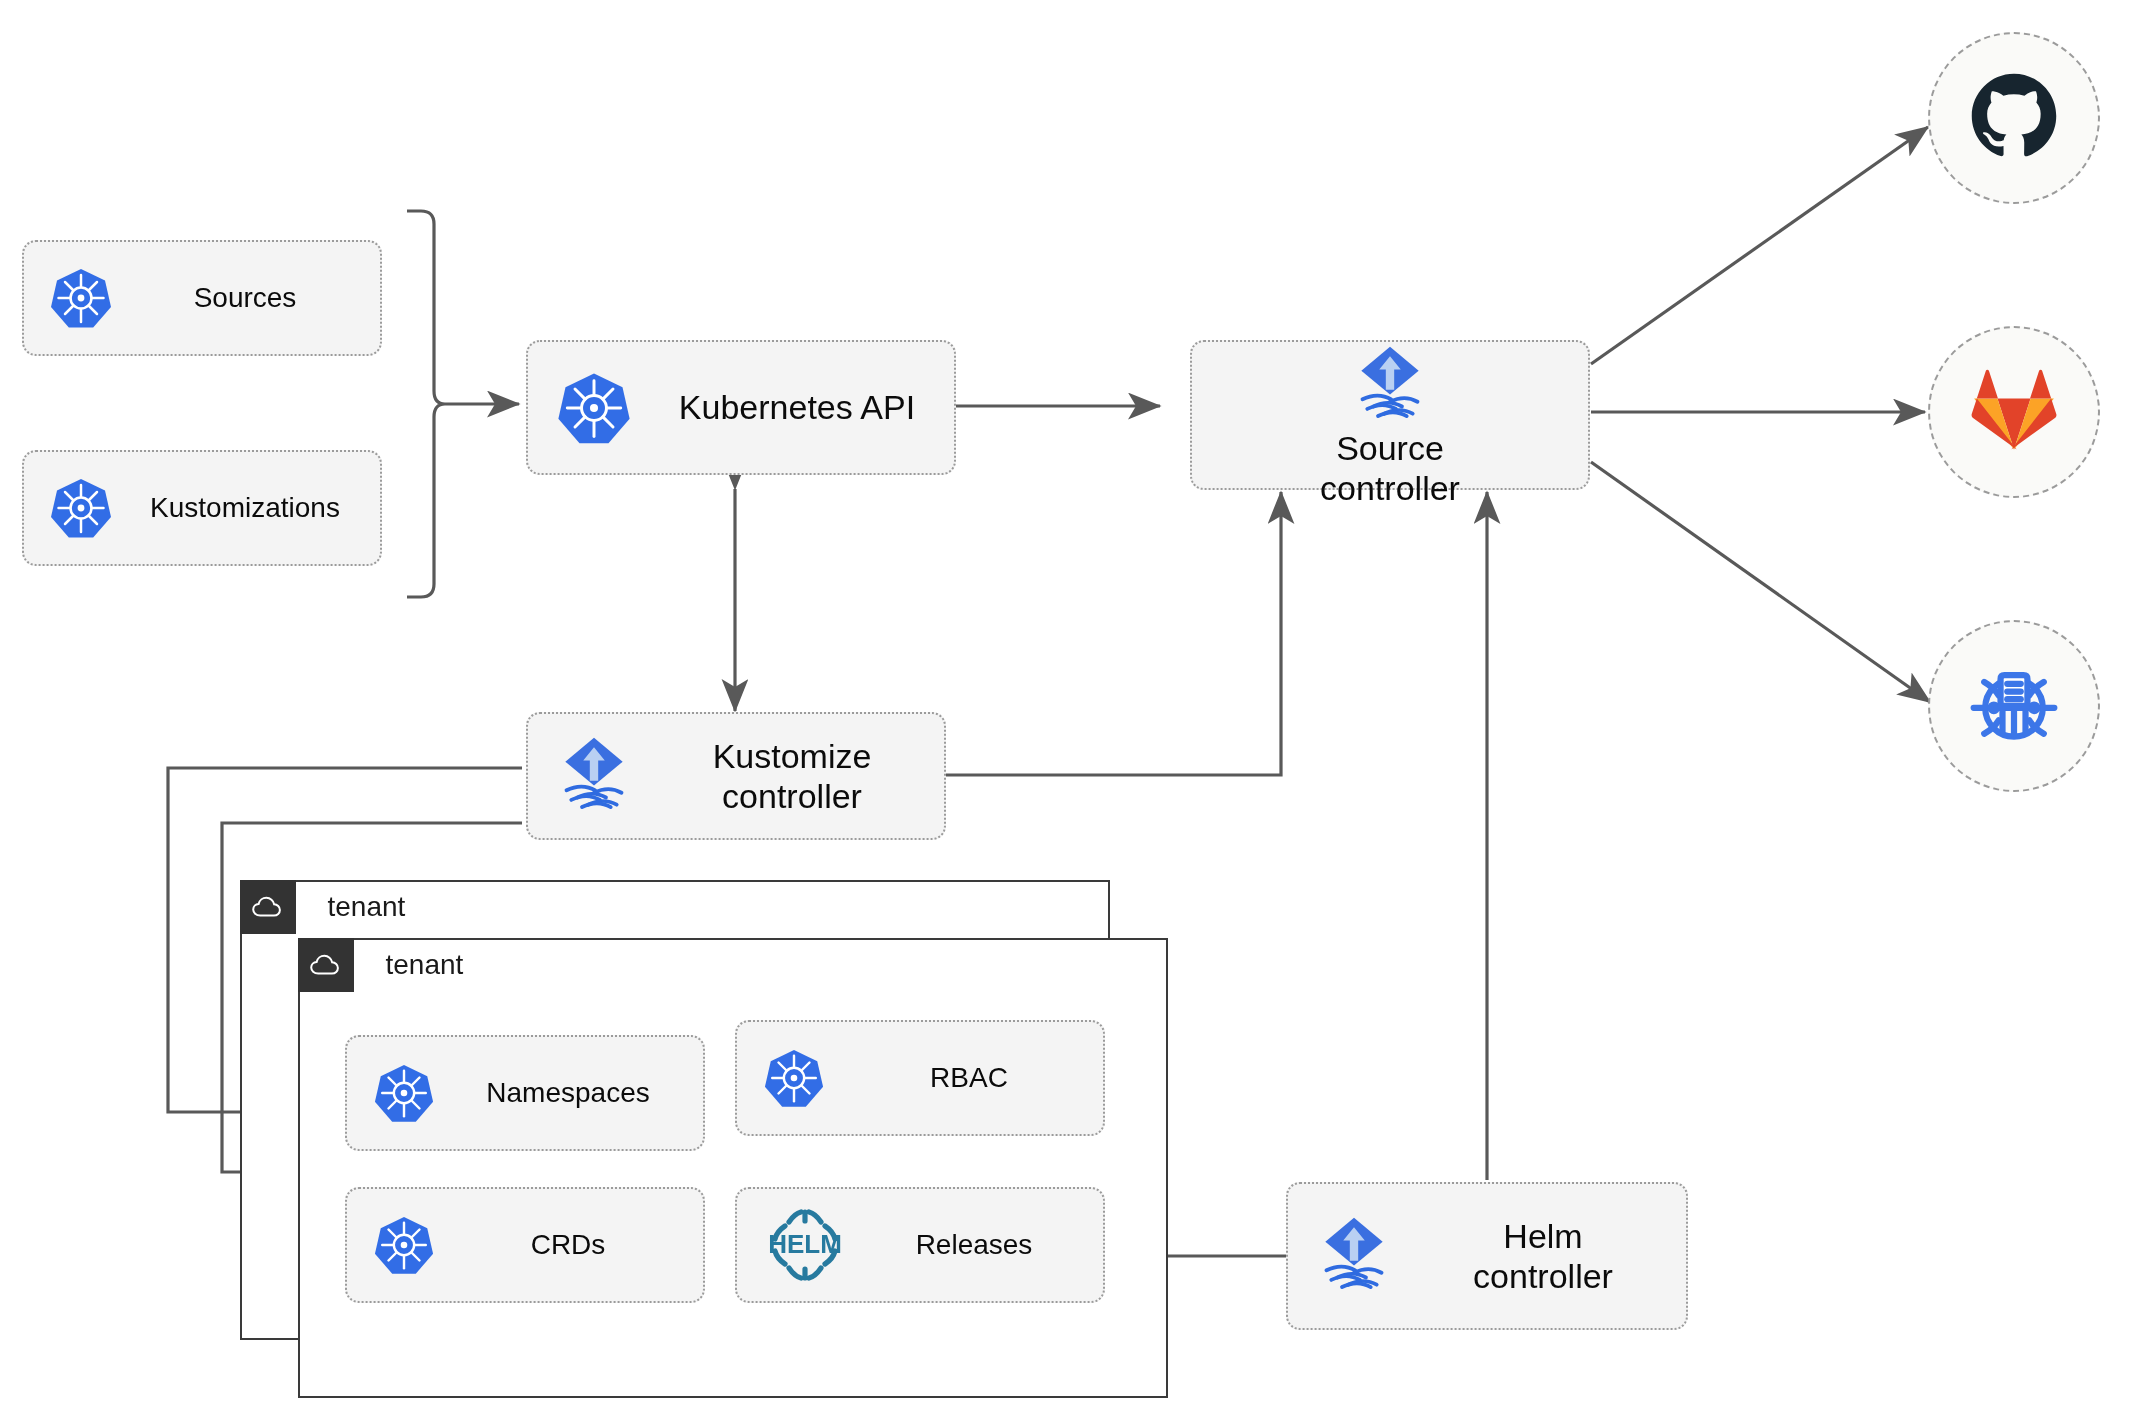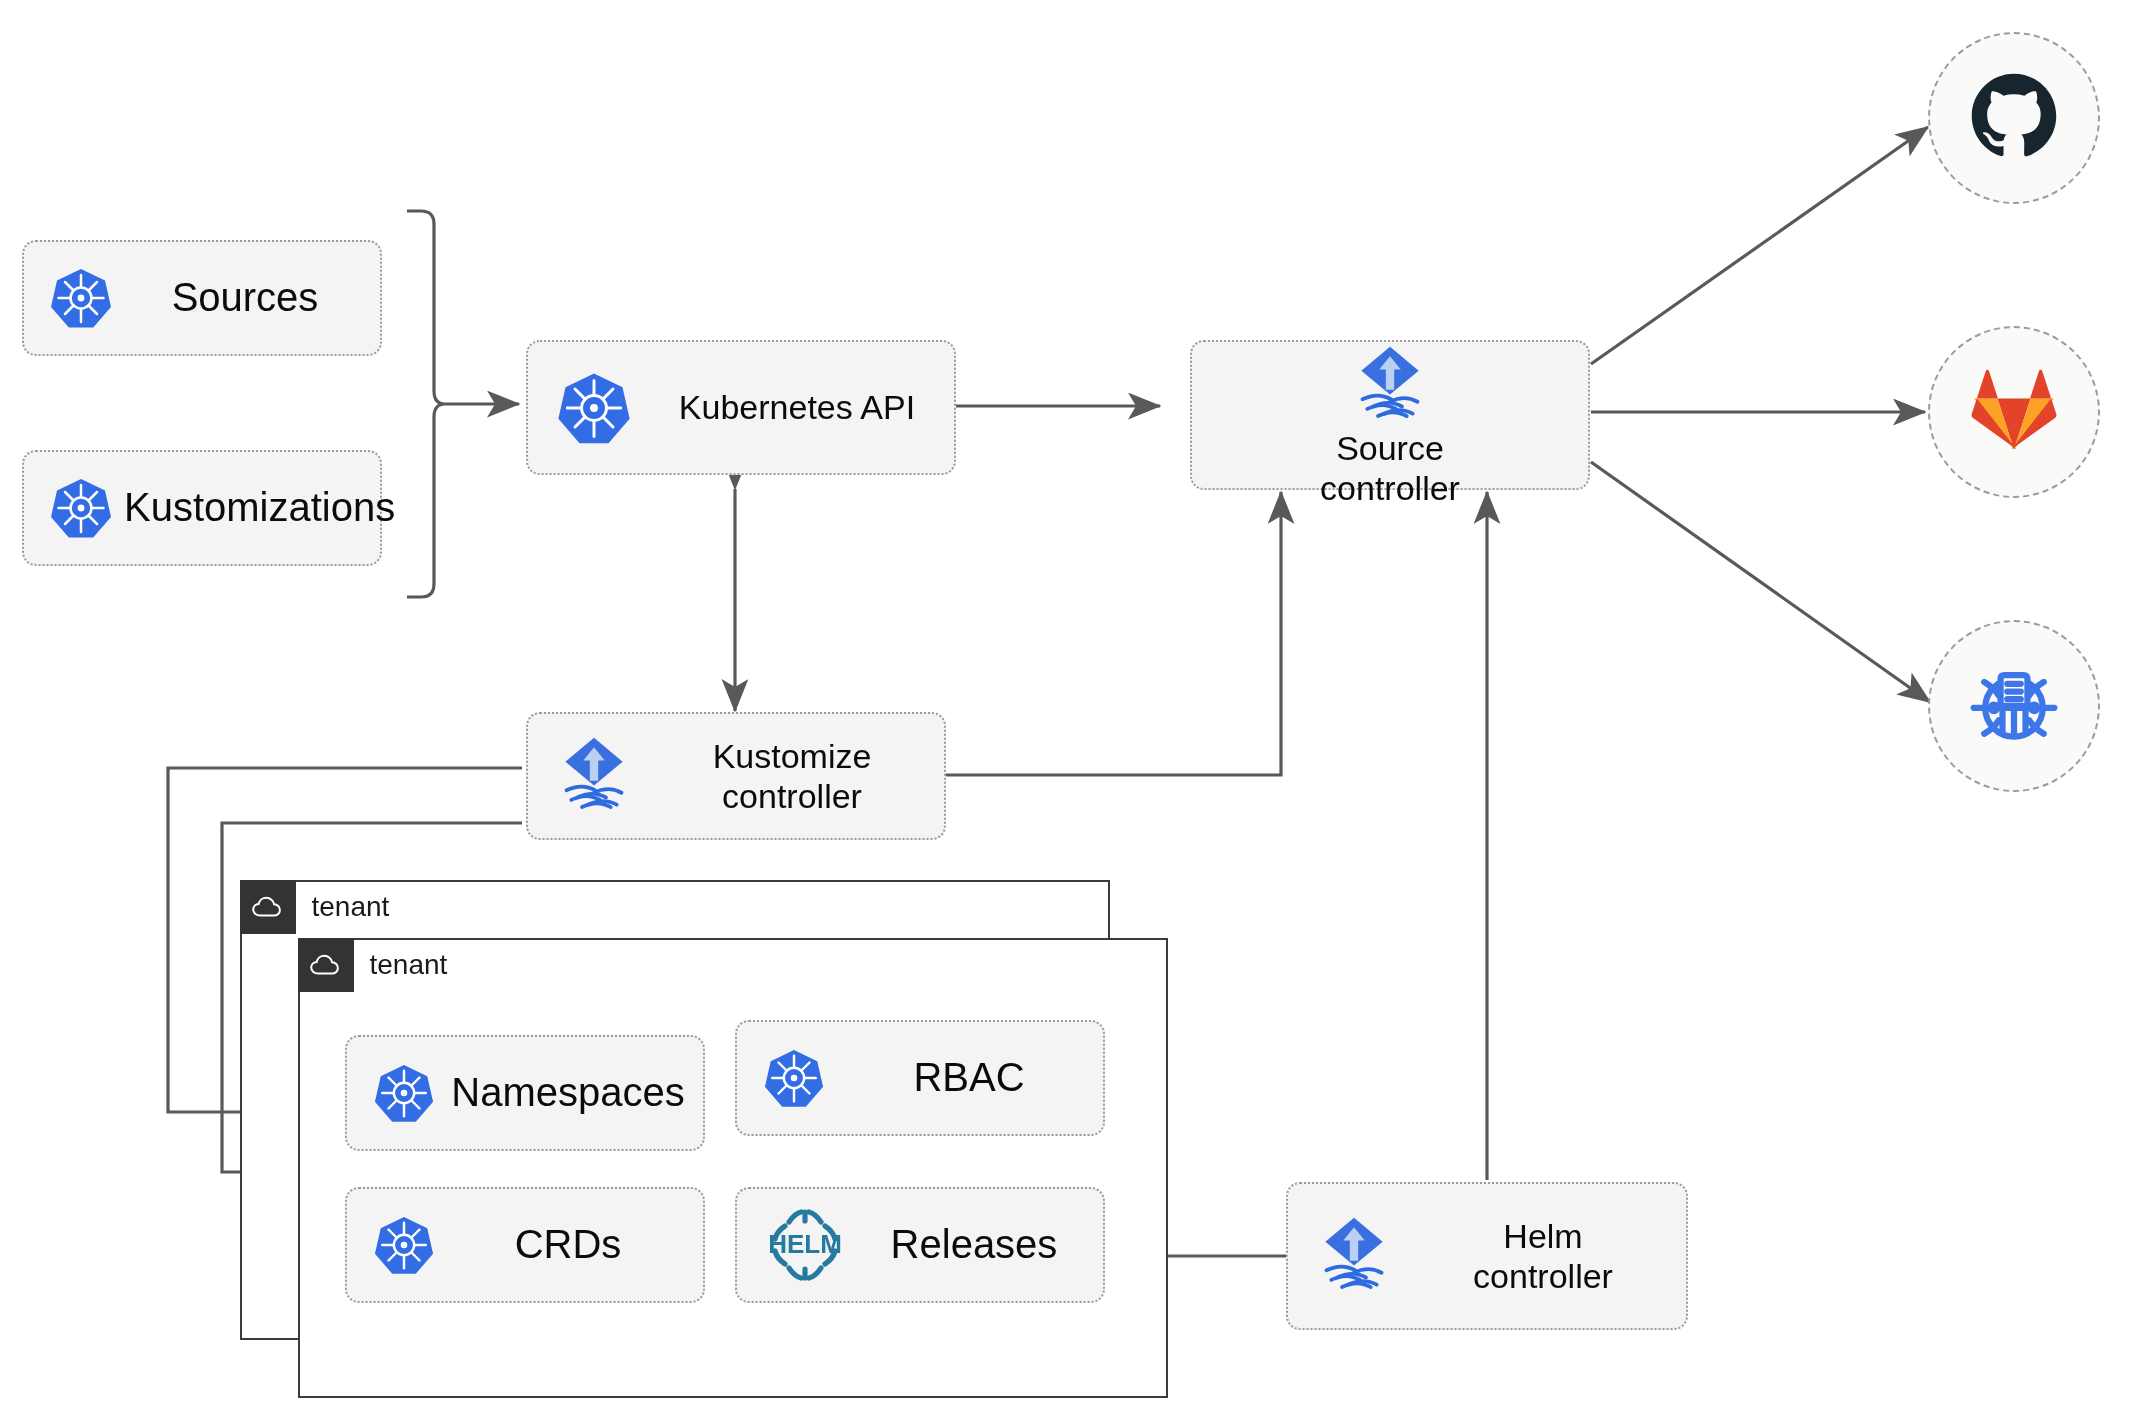--- a/index.html
+++ b/index.html
@@ -46,21 +46,21 @@
     flex: 1 1 auto;
     text-align: center;
     color: #0b0b0b;
     line-height: 1.18;
     white-space: pre-line;
   }
 
   
   .chip { height: 116px; padding: 0 14px; }
   .chip .ico { width: 86px; }
-  .chip .lbl { font-size: 40px; }
+  .chip .lbl { font-size: 28px; }
 
   
   .node { padding: 0 10px; }
   .node .ico { width: 112px; }
   .node .lbl { font-size: 34px; }
 
   
   .circ {
     position: absolute;
     box-sizing: border-box;
@@ -94,21 +94,21 @@
     width: 56px;
     height: 54px;
     background: #333333;
     display: flex;
     align-items: center;
     justify-content: center;
   }
   .tenant .tname {
     font-size: 28px;
     color: #1a1a1a;
-    padding-left: 16px;
+    padding-left: 32px;
     white-space: nowrap;
   }
   #tenant-back { z-index: 2; }
   #tenant-front { z-index: 3; }
   .tenant-body { position: absolute; z-index: 6; }
 </style>
 </head>
 <body>
 
 <div id="stage">

